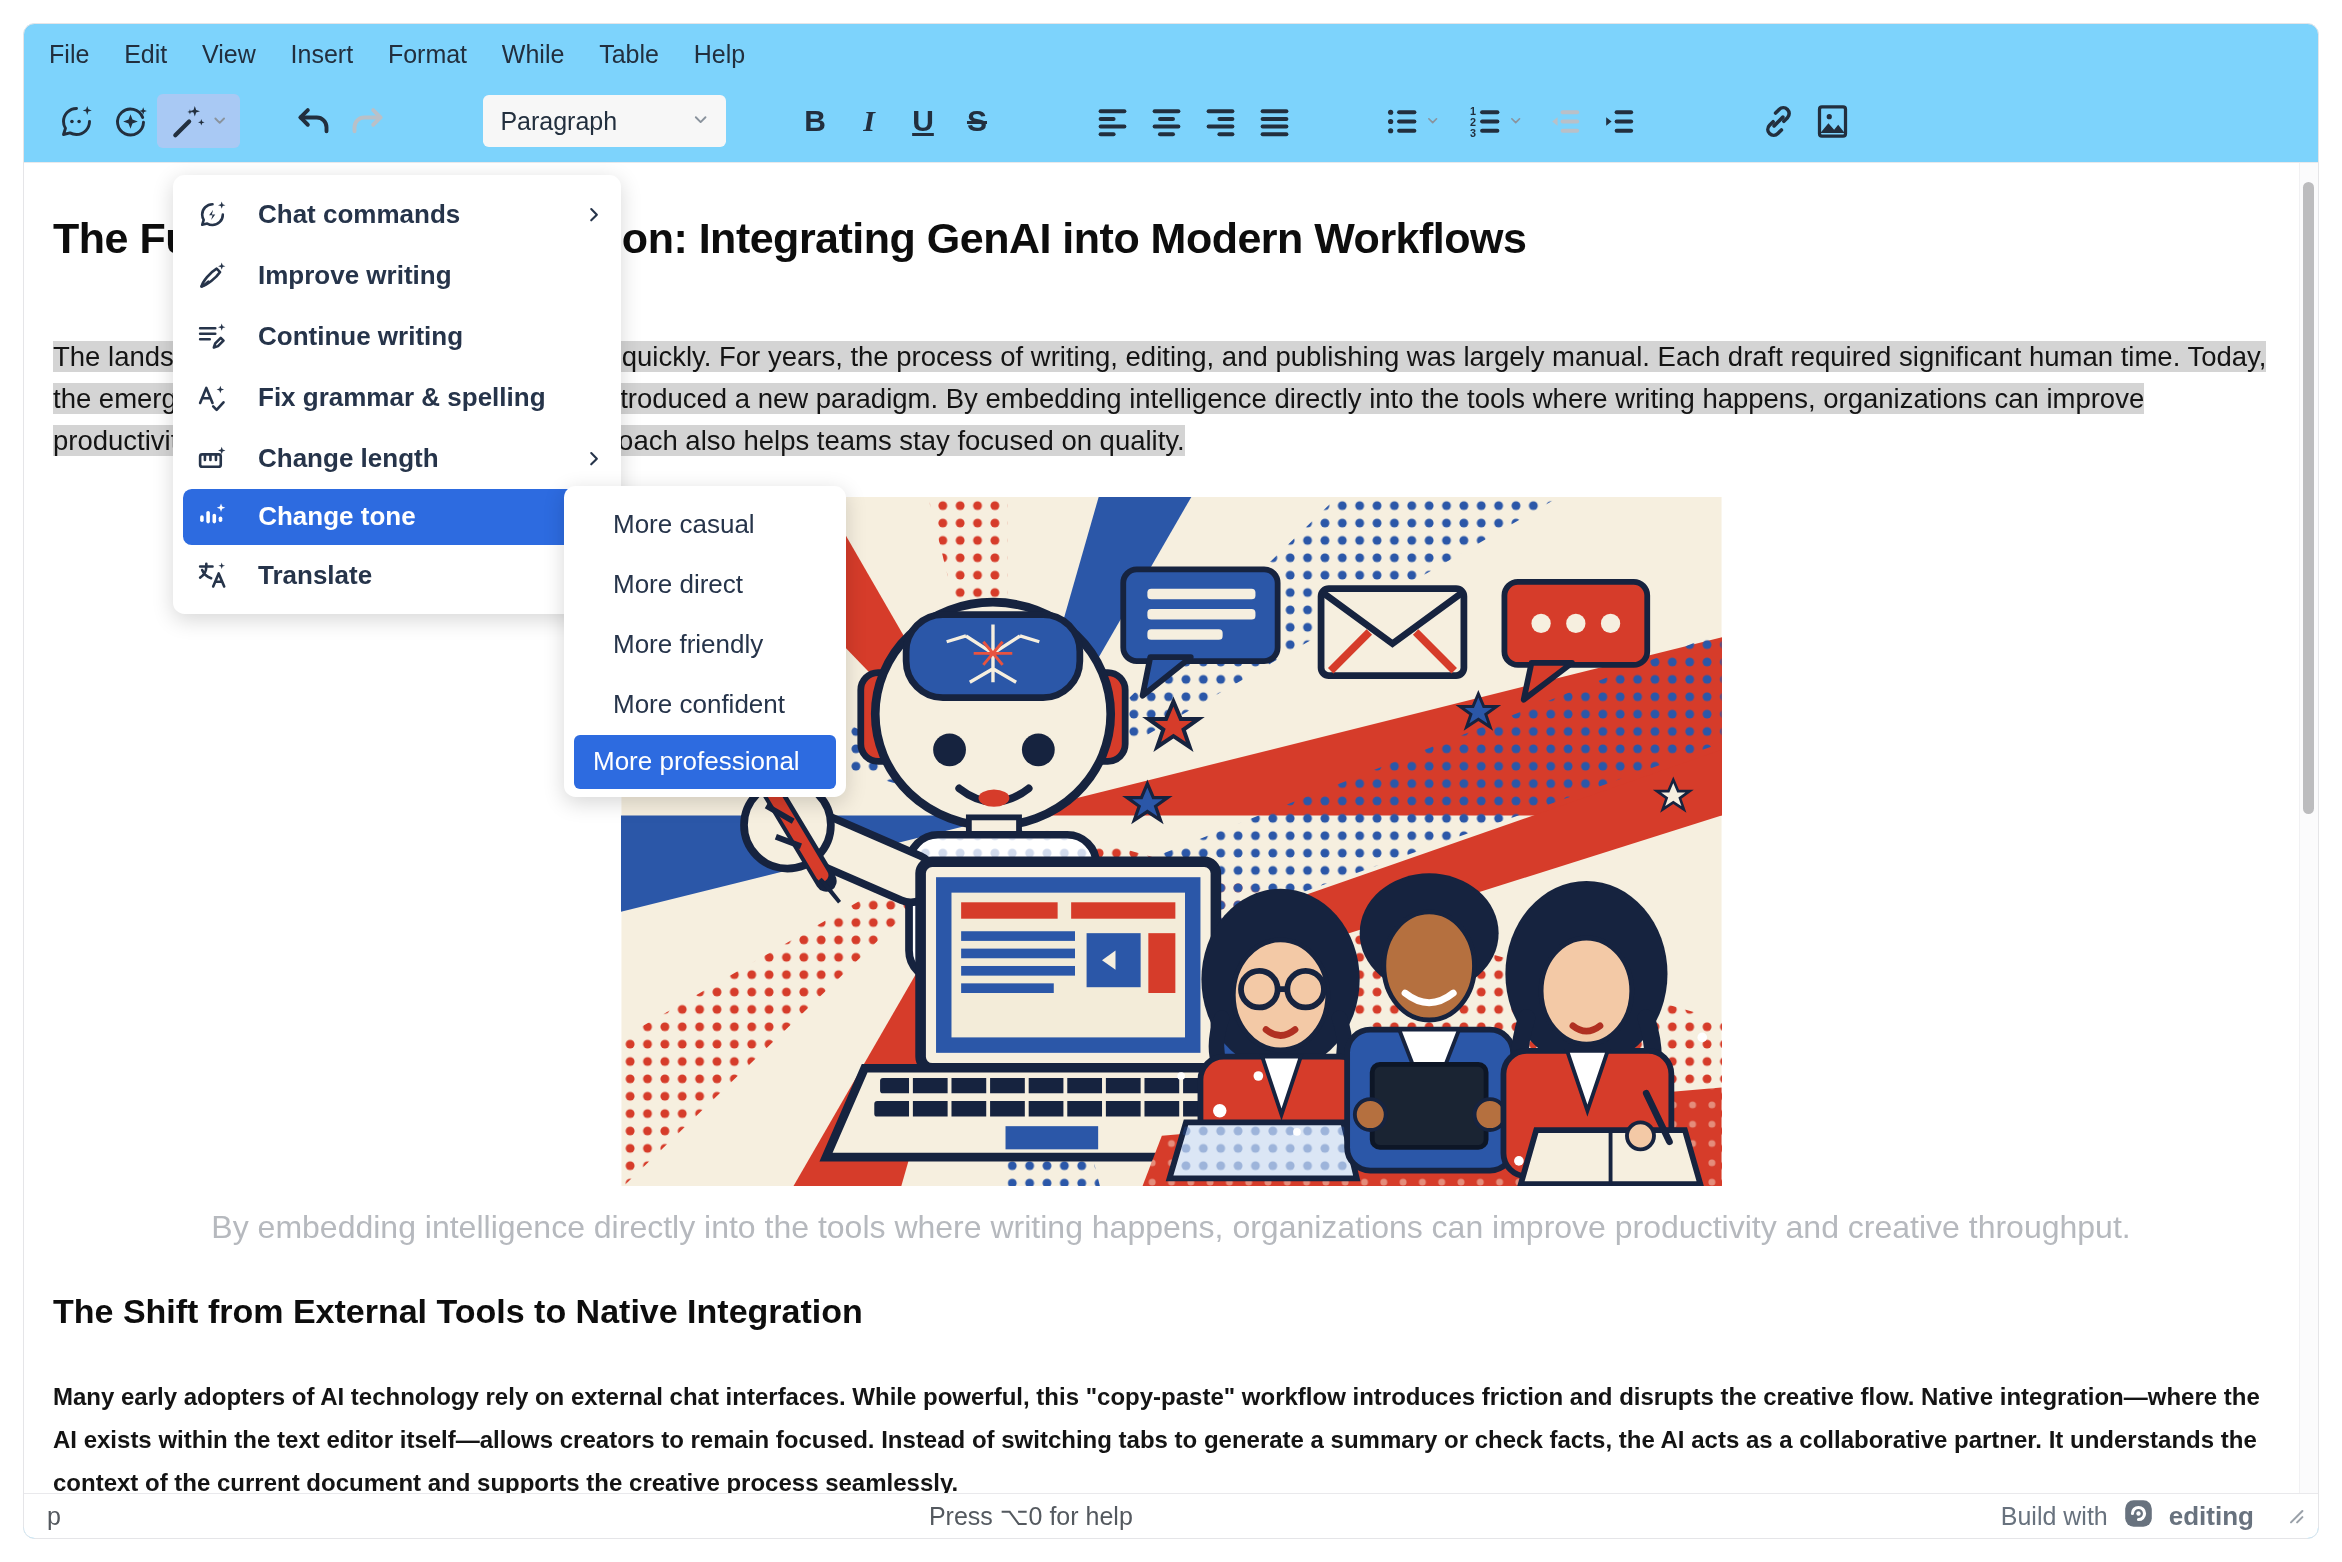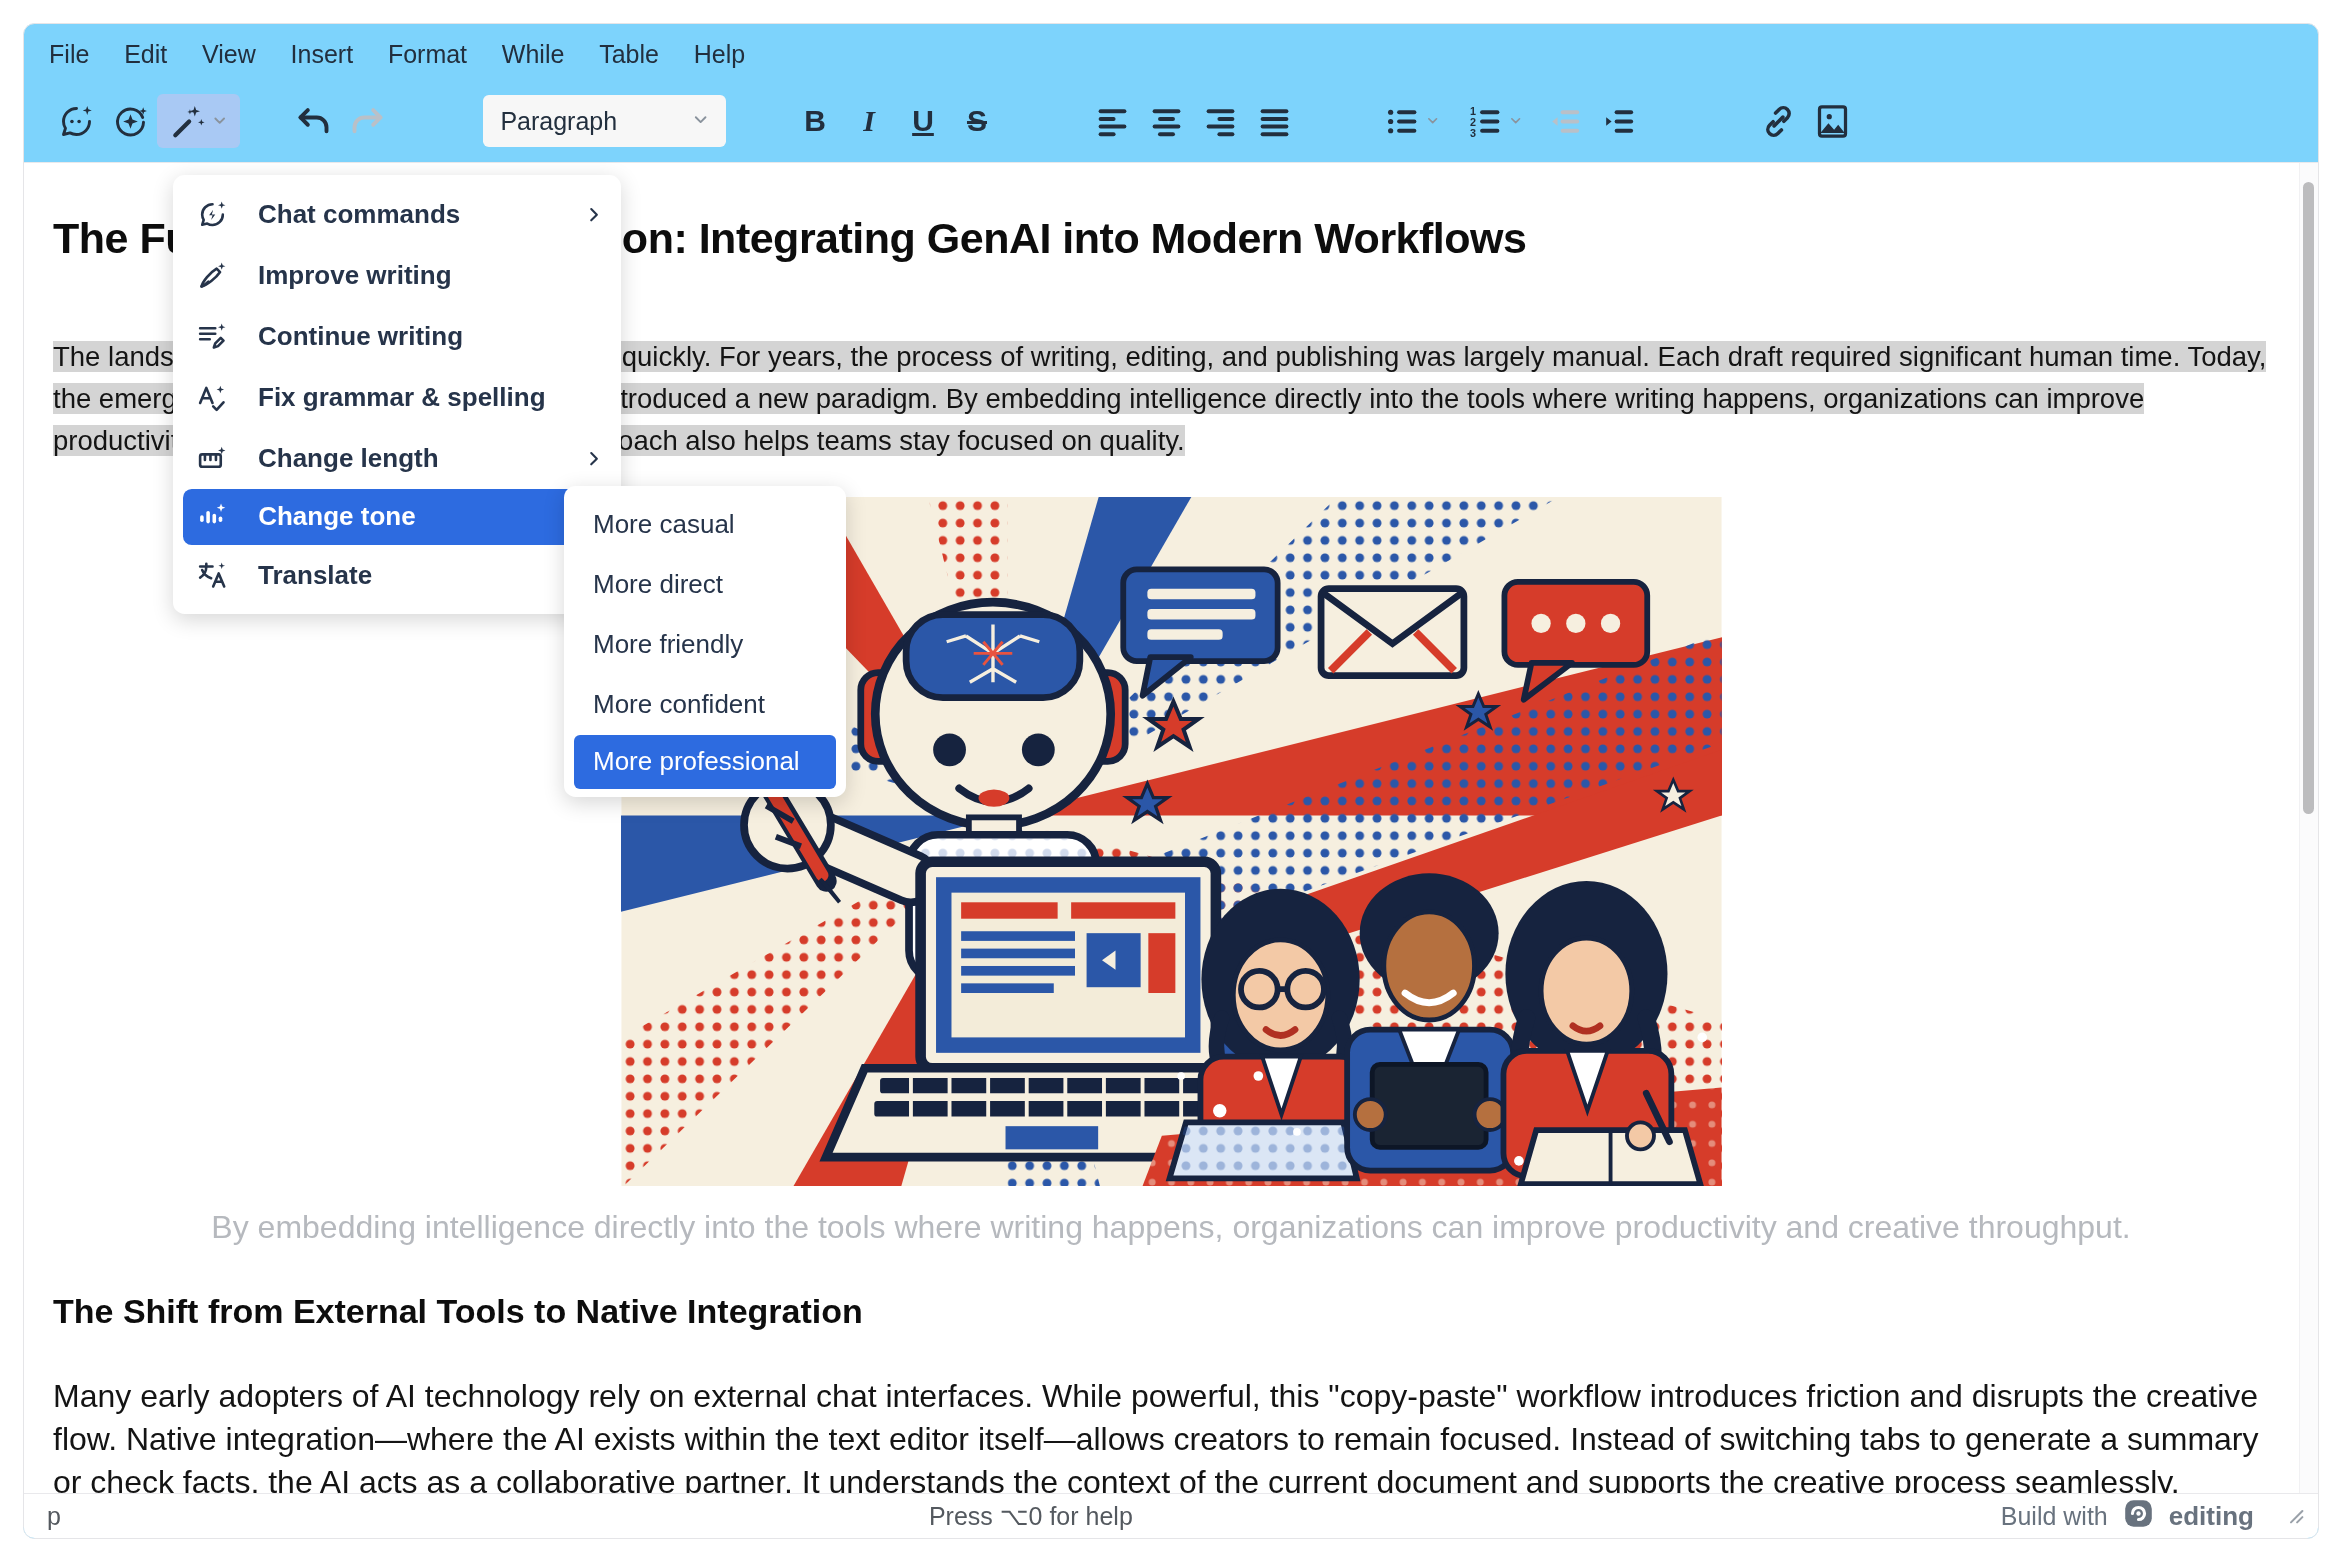--- a/index.html
+++ b/index.html
@@ -29,21 +29,21 @@
   .chev-sm{ color:#8a939d; }
 
   
   .content{ position:relative; height:1330px; padding:0 29px; overflow:hidden; background:#fff; }
   .content h1{ margin-top:50px; font-size:43px; line-height:1.2; color:#0d0d0d; letter-spacing:-0.5px; }
   .content .para{ margin-top:71px; font-size:27.5px; line-height:42px; color:#141414; }
   .sel{ background:#d4d4d4; }
   figure{ margin:35px auto 0; width:1101px; height:689px; }
   .caption{ margin-top:23px; text-align:center; font-size:32px; color:#b6b9be; }
   .content h2{ margin-top:46px; font-size:34px; color:#0d0d0d; }
-  .content .para2{ margin-top:44px; font-size:32px; line-height:43px; color:#141414; }
+  .content .para2{ margin-top:44px; font-size:24px; line-height:43px; color:#141414;font-weight:bold; }
 
   
   .sb-track{ position:absolute; right:0; top:0; width:19.3px; height:100%; background:#fbfbfc; border-left:1px solid #f1f1f3; }
   .sb-thumb{ position:absolute; right:3.9px; top:19.3px; width:11.6px; height:632px; background:#bcbcbe; border-radius:6.8px; }
 
   
   .statusbar{ height:46px; border-top:1px solid #e9e9ec; display:flex; align-items:center; padding:0 13.5px 0 23px; background:#fff; }
   .sb-path{ font-size:25px; color:#54595f; }
   .sb-help{ flex:1; text-align:center; font-size:25px; color:#54595f; }
   .sb-brand{ display:flex; align-items:center; gap:16px; color:#68727e; font-size:25px; }
@@ -53,21 +53,21 @@
   
   .menu{ position:absolute; background:#fff; border-radius:11.6px; box-shadow:0 5.8px 21px rgba(0,0,0,.16); z-index:50; padding:8.7px 0; }
   .menu-main{ left:149px; top:151px; width:448px;font-weight:bold; }
   .menu-sub{ left:540px; top:462px; width:282px; z-index:51; }
   .mi{ height:61px; display:flex; align-items:center; padding:0 17.4px 0 23px; color:#26344a; font-size:26px; }
   .mi .mi-icon{ width:41px; display:flex; color:#26344a; flex:none; }
   .mi .mi-label{ flex:1; padding-left:21px; }
   .mi .mi-chev{ color:#26344a; display:flex; }
   .mi.active{ background:#2d6be0; color:#fff; border-radius:8.7px; margin:0 9.7px; padding:0 7.7px 0 13.5px; height:56px; }
   .mi.active .mi-icon,.mi.active .mi-chev{ color:#fff; }
-  .ms{ height:60px; display:flex; align-items:center; padding:0 17.4px 0 29px; color:#26344a; font-size:26px; }
+  .ms{ height:60px; display:flex; align-items:center; padding:0 17.4px 0 29px; color:#26344a; font-size:26px;margin-left:20px; }
   .ms.active{ background:#2d6be0; color:#fff; border-radius:6px; margin:0 9.7px; padding:0 17.4px 0 19.3px; height:54px; }
 </style>
 </head>
 <body>
 
 <div class="frame">
 
   <div class="menubar">
     <div class="mb-item">File</div>
     <div class="mb-item">Edit</div>

